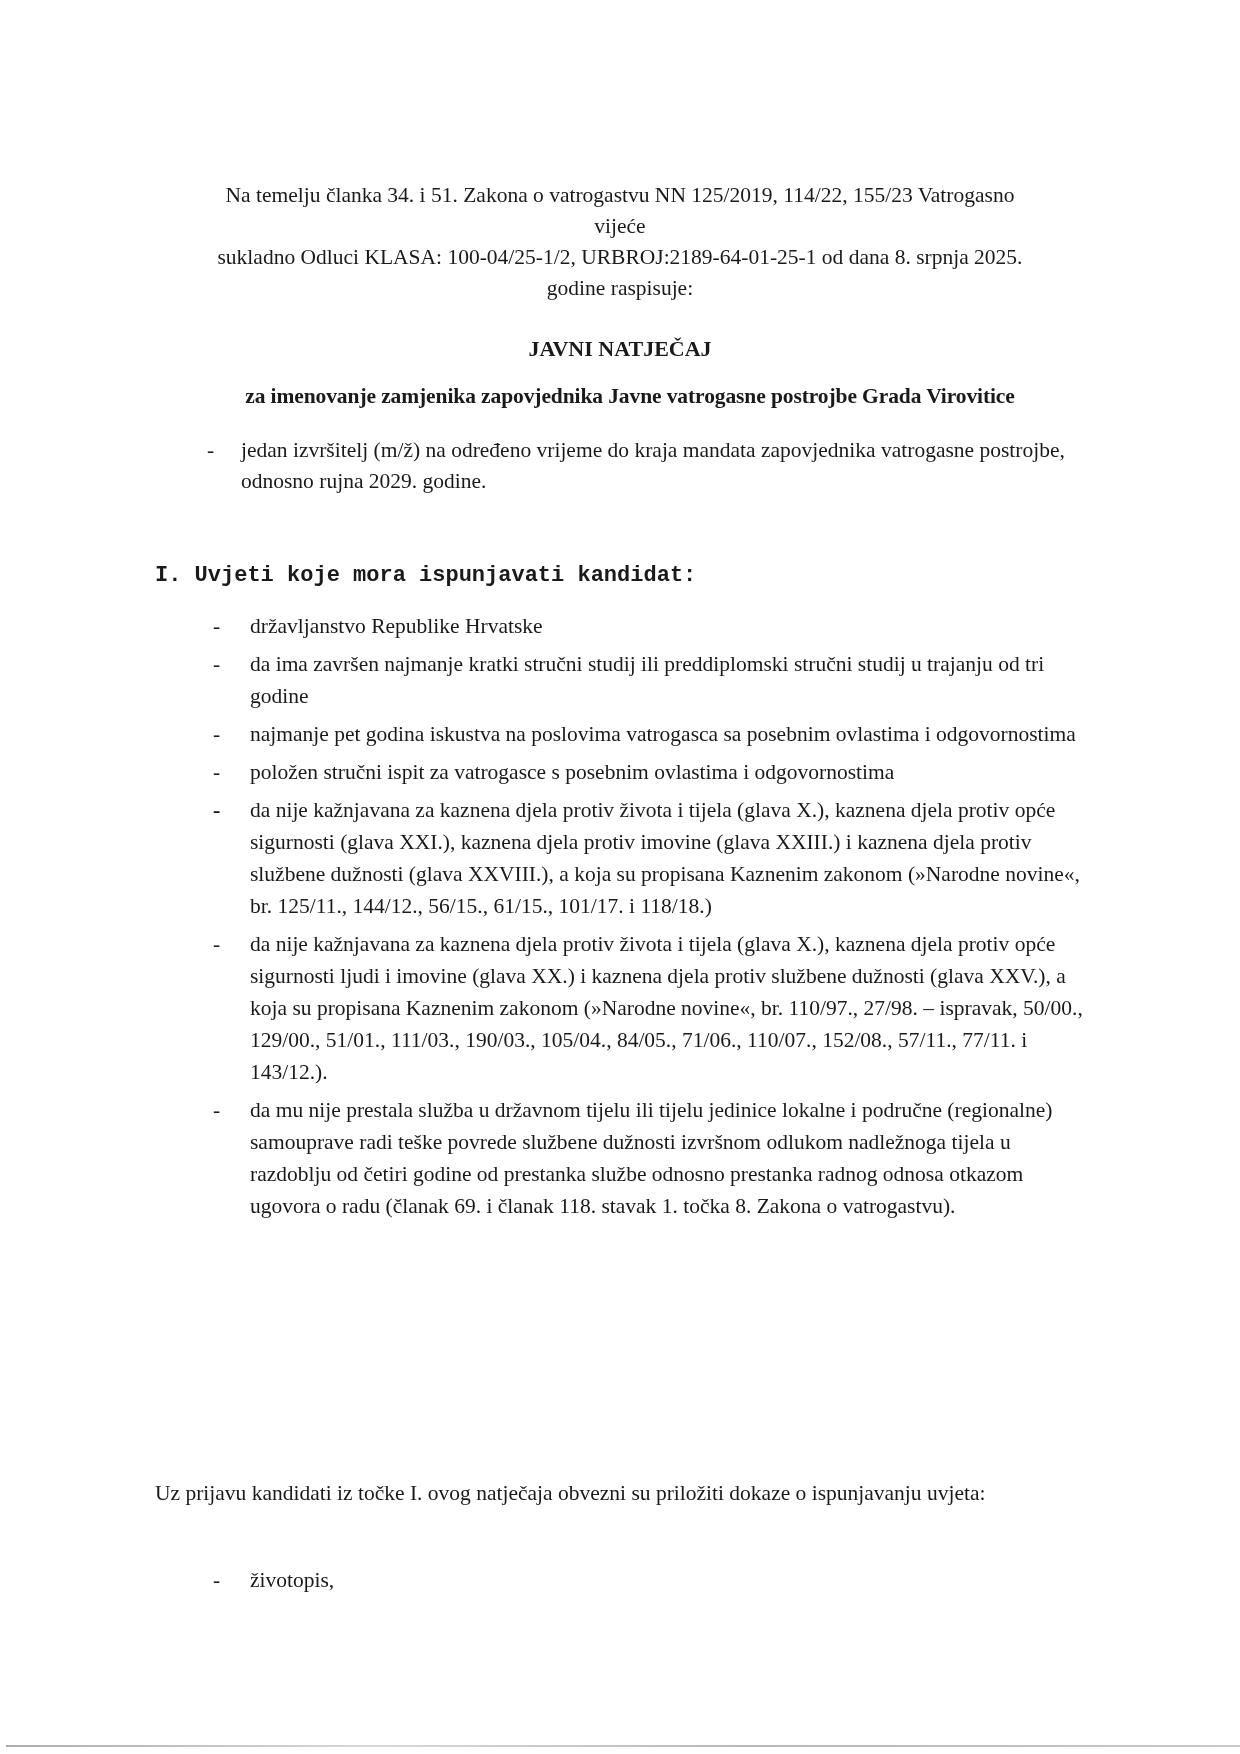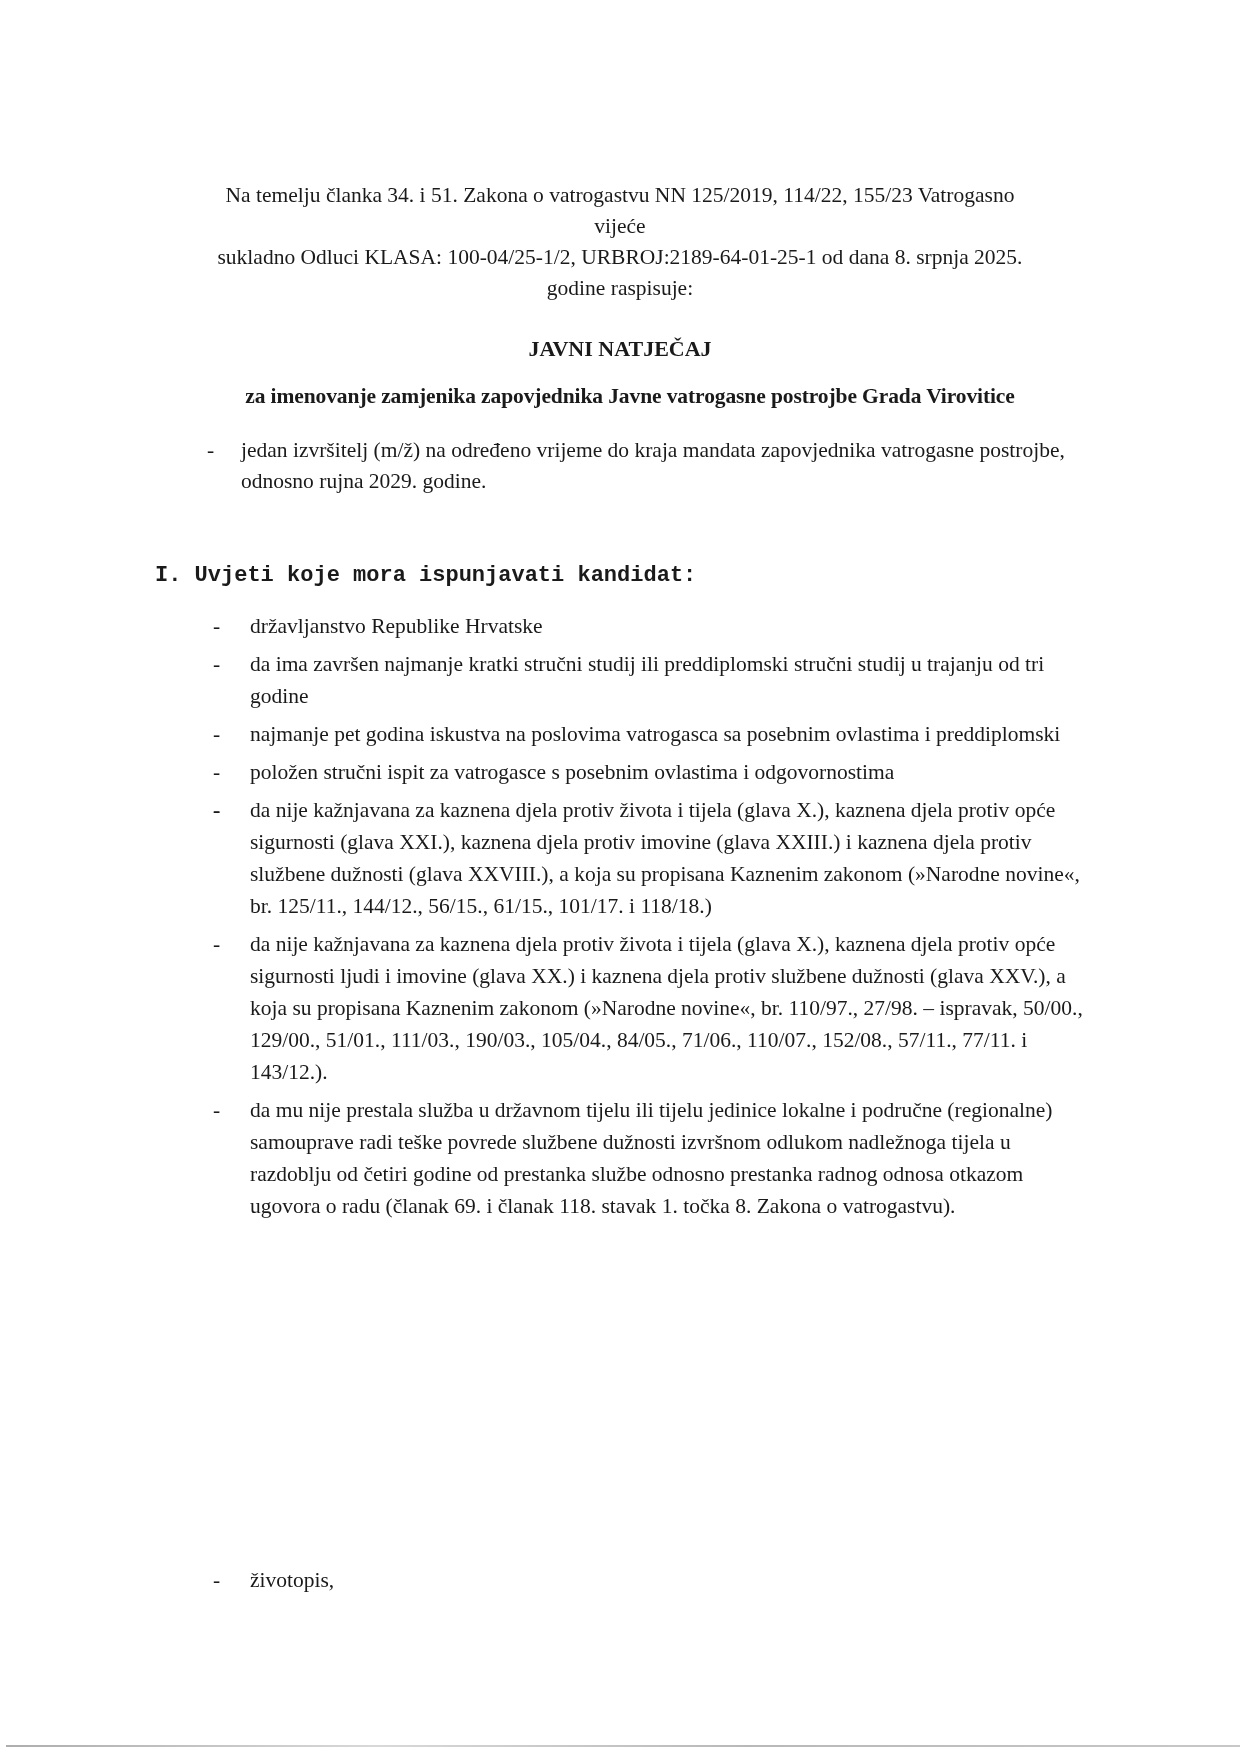--- a/index.html
+++ b/index.html
@@ -131,21 +131,21 @@
     <li>
       <span class="dash">-</span>
       <span>državljanstvo Republike Hrvatske</span>
     </li>
     <li>
       <span class="dash">-</span>
       <span>da ima završen najmanje kratki stručni studij ili preddiplomski stručni studij u trajanju od tri godine</span>
     </li>
     <li>
       <span class="dash">-</span>
-      <span>najmanje pet godina iskustva na poslovima vatrogasca sa posebnim ovlastima i preddiplomski</span>
+      <span>najmanje pet godina iskustva na poslovima vatrogasca sa posebnim ovlastima i odgovornostima</span>
     </li>
     <li>
       <span class="dash">-</span>
       <span>položen stručni ispit za vatrogasce s posebnim ovlastima i odgovornostima</span>
     </li>
     <li>
       <span class="dash">-</span>
     </li>
     <li>
       <span class="dash">-</span>
@@ -154,20 +154,21 @@
     <li>
       <span class="dash">-</span>
       <span>da nije kažnjavana za kaznena djela protiv života i tijela (glava X.), kaznena djela protiv opće sigurnosti ljudi i imovine (glava XX.) i kaznena djela protiv službene dužnosti (glava XXV.), a koja su propisana Kaznenim zakonom (»Narodne novine«, br. 110/97., 27/98. – ispravak, 50/00., 129/00., 51/01., 111/03., 190/03., 105/04., 84/05., 71/06., 110/07., 152/08., 57/11., 77/11. i 143/12.).</span>
     </li>
     <li>
       <span class="dash">-</span>
       <span>da mu nije prestala služba u državnom tijelu ili tijelu jedinice lokalne i područne (regionalne) samouprave radi teške povrede službene dužnosti izvršnom odlukom nadležnoga tijela u razdoblju od četiri godine od prestanka službe odnosno prestanka radnog odnosa otkazom ugovora o radu (članak 69. i članak 118.  stavak 1. točka 8. Zakona o vatrogastvu).</span>
     </li>
   </ul>
 
+  <div class="attach-intro">Uz prijavu kandidati iz točke I.  ovog natječaja obvezni su priložiti dokaze o ispunjavanju uvjeta:</div>
 
   <ul class="attach-list">
     <li>
       <span class="dash">-</span>
       <span>životopis,</span>
     </li>
   </ul>
 
   <div class="scan-edge"></div>
 </div>

